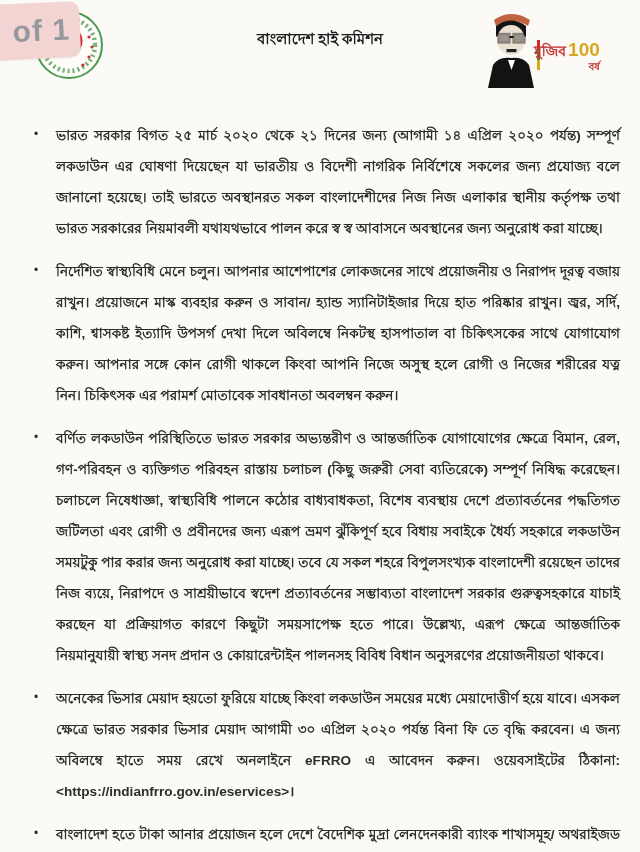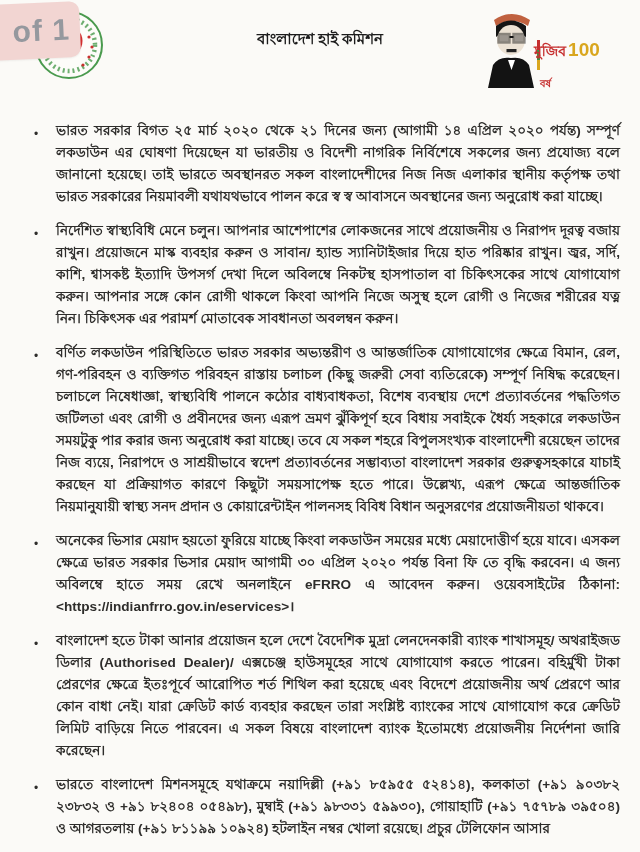--- a/index.html
+++ b/index.html
@@ -25,35 +25,35 @@
   .hdr{position:absolute;top:27px;left:0;right:0;text-align:center;color:#1c1c1c;z-index:2;font-family:Liberation Serif, serif;}
   .hdr .l1{font-size:15px;font-weight:700;margin-bottom:7px;}
   .hdr .l2{display:inline-block;font-size:15px;font-weight:700;border-bottom:1.6px solid #262626;padding:0 3px 1px;}
 
   
   .mujib{position:absolute;left:476px;top:10px;width:126px;height:82px;z-index:2;}
   .mujib svg{position:absolute;left:6px;top:0;}
   .mujib .words{position:absolute;left:58px;top:30px;line-height:1;white-space:nowrap;}
   .mujib .w1{color:#c62f2f;font-weight:700;font-size:14px;}
   .mujib .num{color:#d9a61e;font-weight:700;font-size:19px;margin-left:2px;}
-  .mujib .w2{display:block;color:#c62f2f;font-weight:700;font-size:10px;margin-top:20px;margin-left:6px;}
+  .mujib .w2{display:block;color:#c62f2f;font-weight:700;font-size:10px;margin-top:3px;margin-left:6px;text-align:right;}
 
   
   .content{position:absolute;top:106px;left:0;width:640px;}
   .intro{
     margin:0 18px 0 2px;text-indent:42px;text-align:justify;
     font-size:13.6px;line-height:22px;font-weight:600;color:#2e2d2b;
   }
   .bullets{margin-top:14px;}
   .bullet{display:flex;padding:0 18px 0 34px;margin-bottom:12px;}
   .bullet .dot{flex:0 0 12px;margin-top:5px;line-height:1;}
   .bullet .dot::before{content:"•";font-size:12px;color:#2e2d2b;}
   .bullet p{
     margin:0 2px 0 10px;flex:1;text-align:justify;
-    font-size:13.6px;line-height:22px;font-weight:600;color:#2e2d2b;
+    font-size:13.6px;line-height:31px;font-weight:600;color:#2e2d2b;
     word-break:break-word;
   }
 </style>
 </head>
 <body>
 
 <div class="page">
 
   <div class="seal">
     <svg width="72" height="80" viewBox="0 0 72 80">

